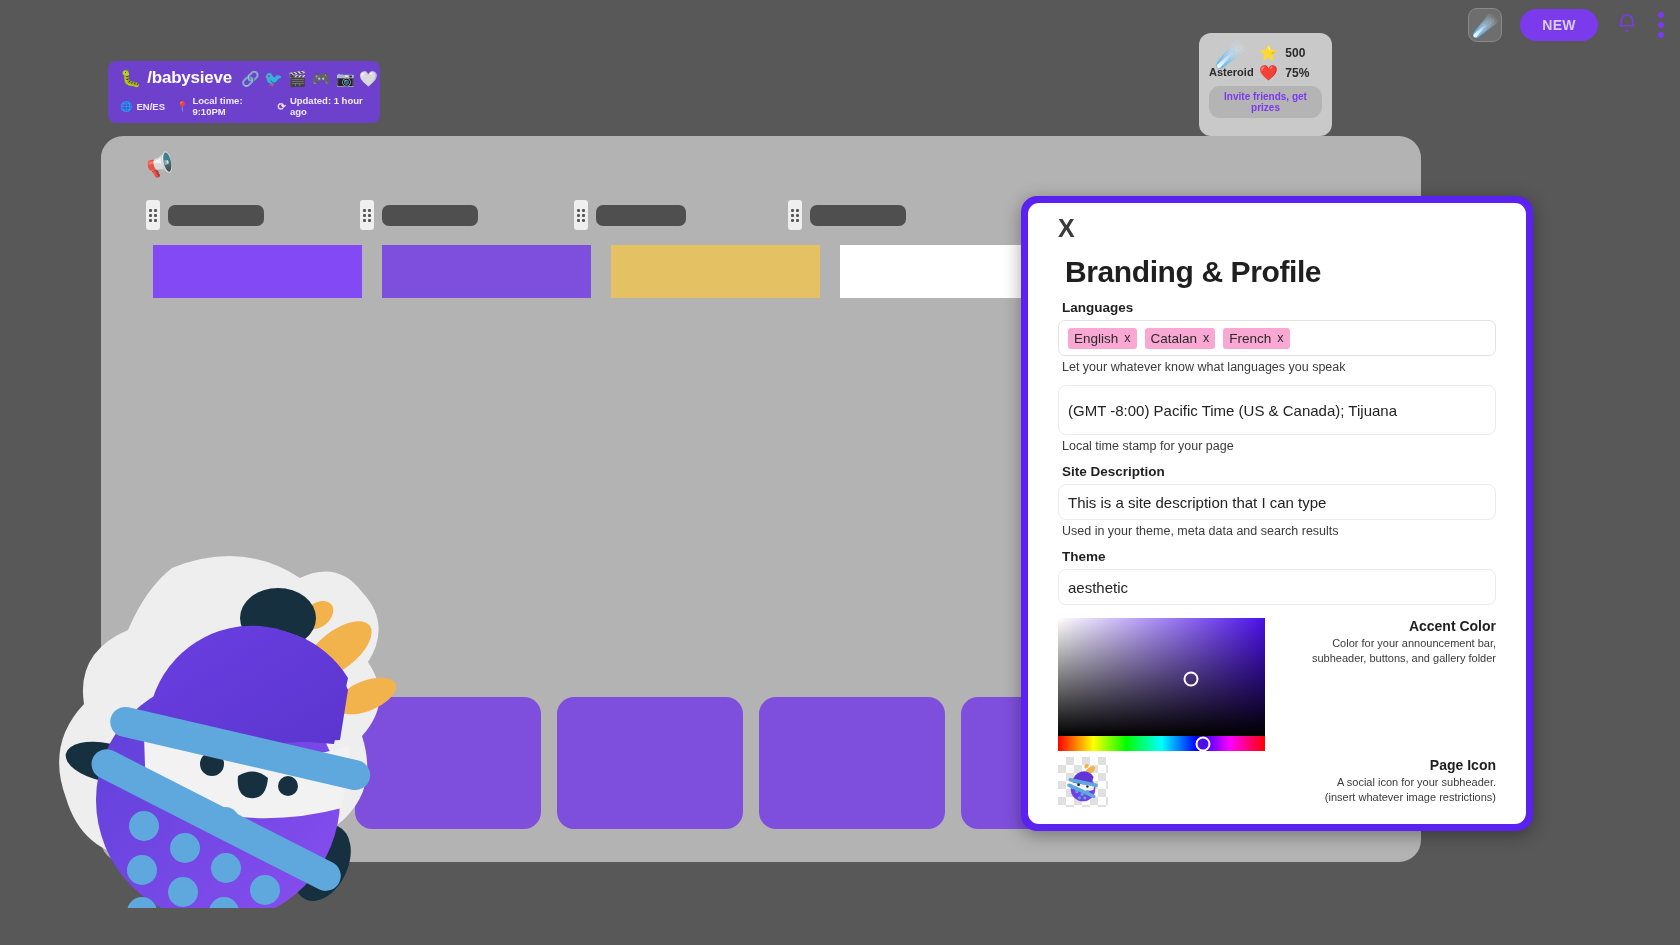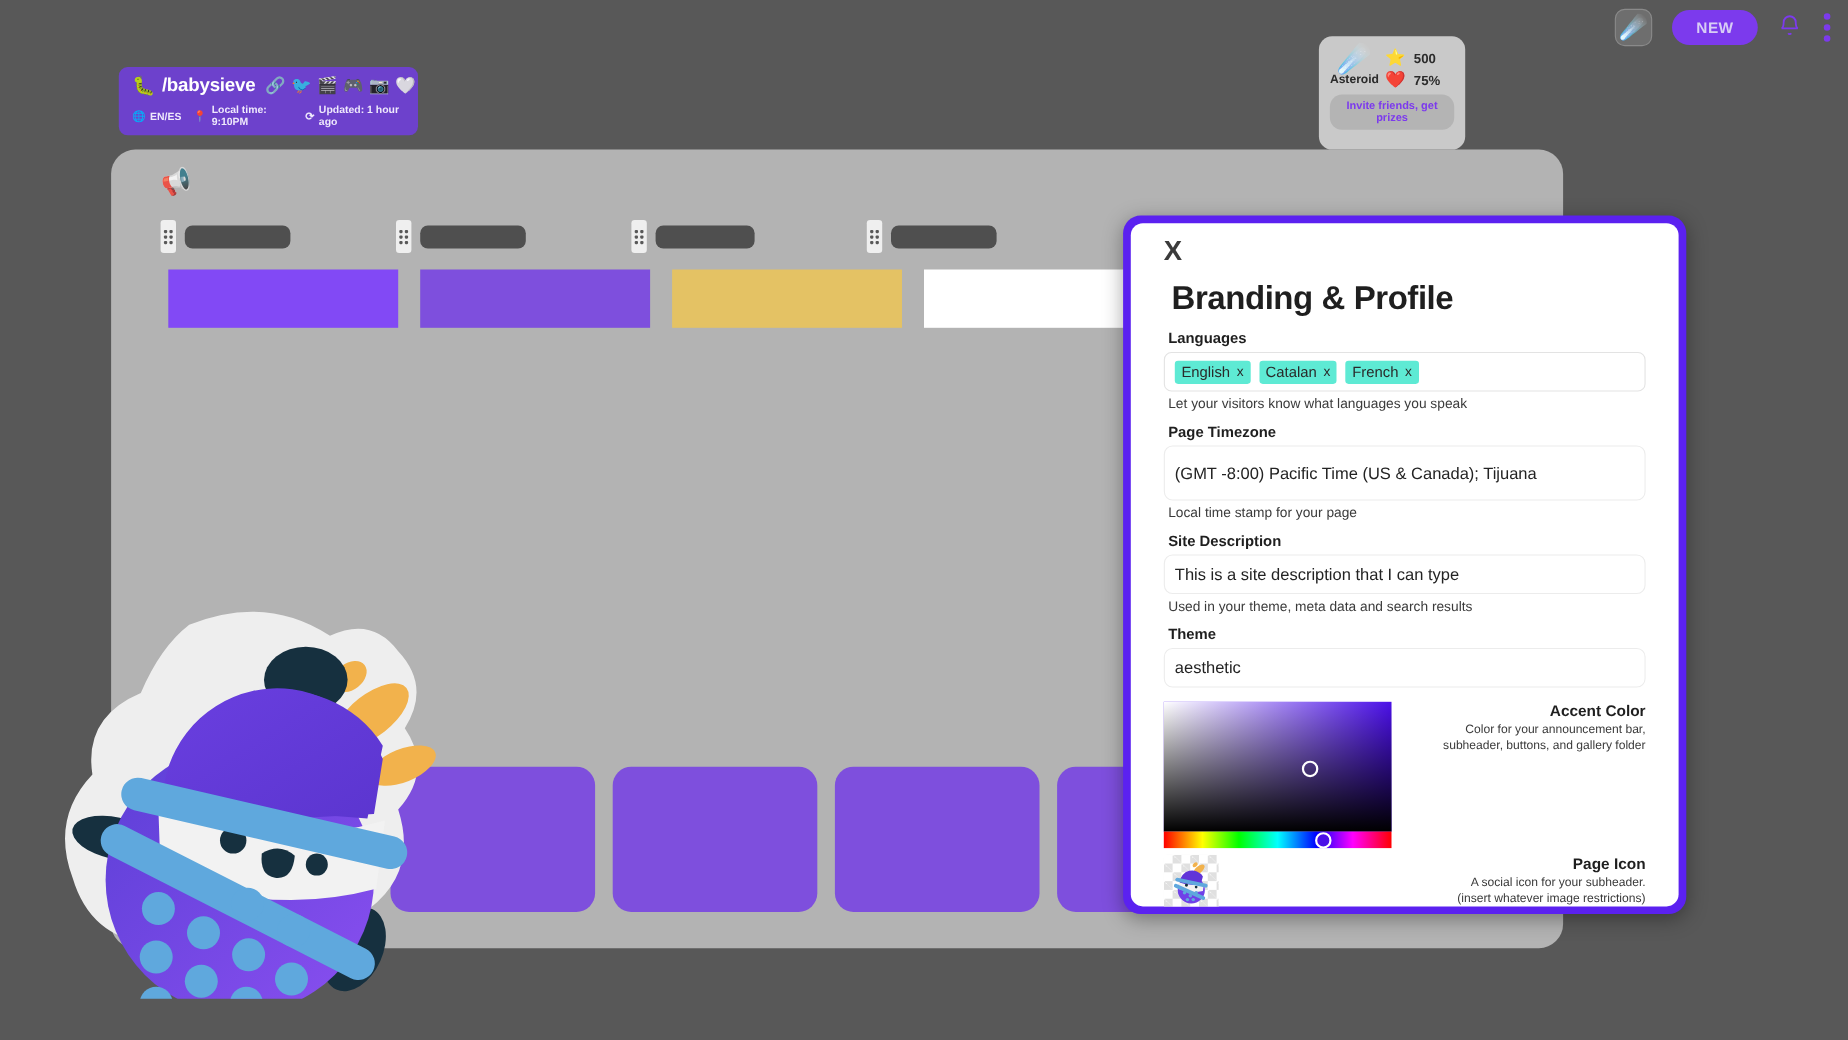--- a/index.html
+++ b/index.html
@@ -133,21 +133,21 @@
   .field-label { font-size: 13.5px; font-weight: bold; color: #1f1f1f; margin-left: 4px; }
   .field-help { font-size: 12.5px; color: #3b3b3b; margin-top: 4px; margin-left: 4px; }
 
   .tag-input {
     margin-top: 5px; width: 100%; min-height: 36px;
     border: 1px solid #e3e3e3; border-radius: 7px;
     background: #fff; display: flex; align-items: center; gap: 8px;
     padding: 5px 9px;
   }
   .tag {
-    background: #5eead4; border-radius: 3px;
+    background: #f9a8d4; border-radius: 3px;
     font-size: 13.5px; color: #2a2a2a;
     padding: 3px 6px; display: inline-flex; align-items: center; gap: 6px;
   }
   .tag .x { font-size: 12.5px; color: #2a2a2a; cursor: pointer; }
 
   .text-input {
     margin-top: 5px; width: 100%; height: 50px;
     border: 1px solid #ececec; border-radius: 8px;
     background: #fff; display: flex; align-items: center;
     padding: 0 9px;
@@ -415,26 +415,25 @@
           </span>
           <span class="tag">
             <span>Catalan</span>
             <span class="x">x</span>
           </span>
           <span class="tag">
             <span>French</span>
             <span class="x">x</span>
           </span>
         </div>
-        <div class="field-help">Let your visitors know what languages you speak</div>
+        <div class="field-help">Let your whatever know what languages you speak</div>
       </div>
 
       
       <div class="field">
-        <div class="field-label">Page Timezone</div>
         <div class="text-input">(GMT -8:00) Pacific Time (US &amp; Canada); Tijuana</div>
         <div class="field-help">Local time stamp for your page</div>
       </div>
 
       
       <div class="field">
         <div class="field-label">Site Description</div>
         <div class="text-input tall">This is a site description that I can type</div>
         <div class="field-help">Used in your theme, meta data and search results</div>
       </div>

